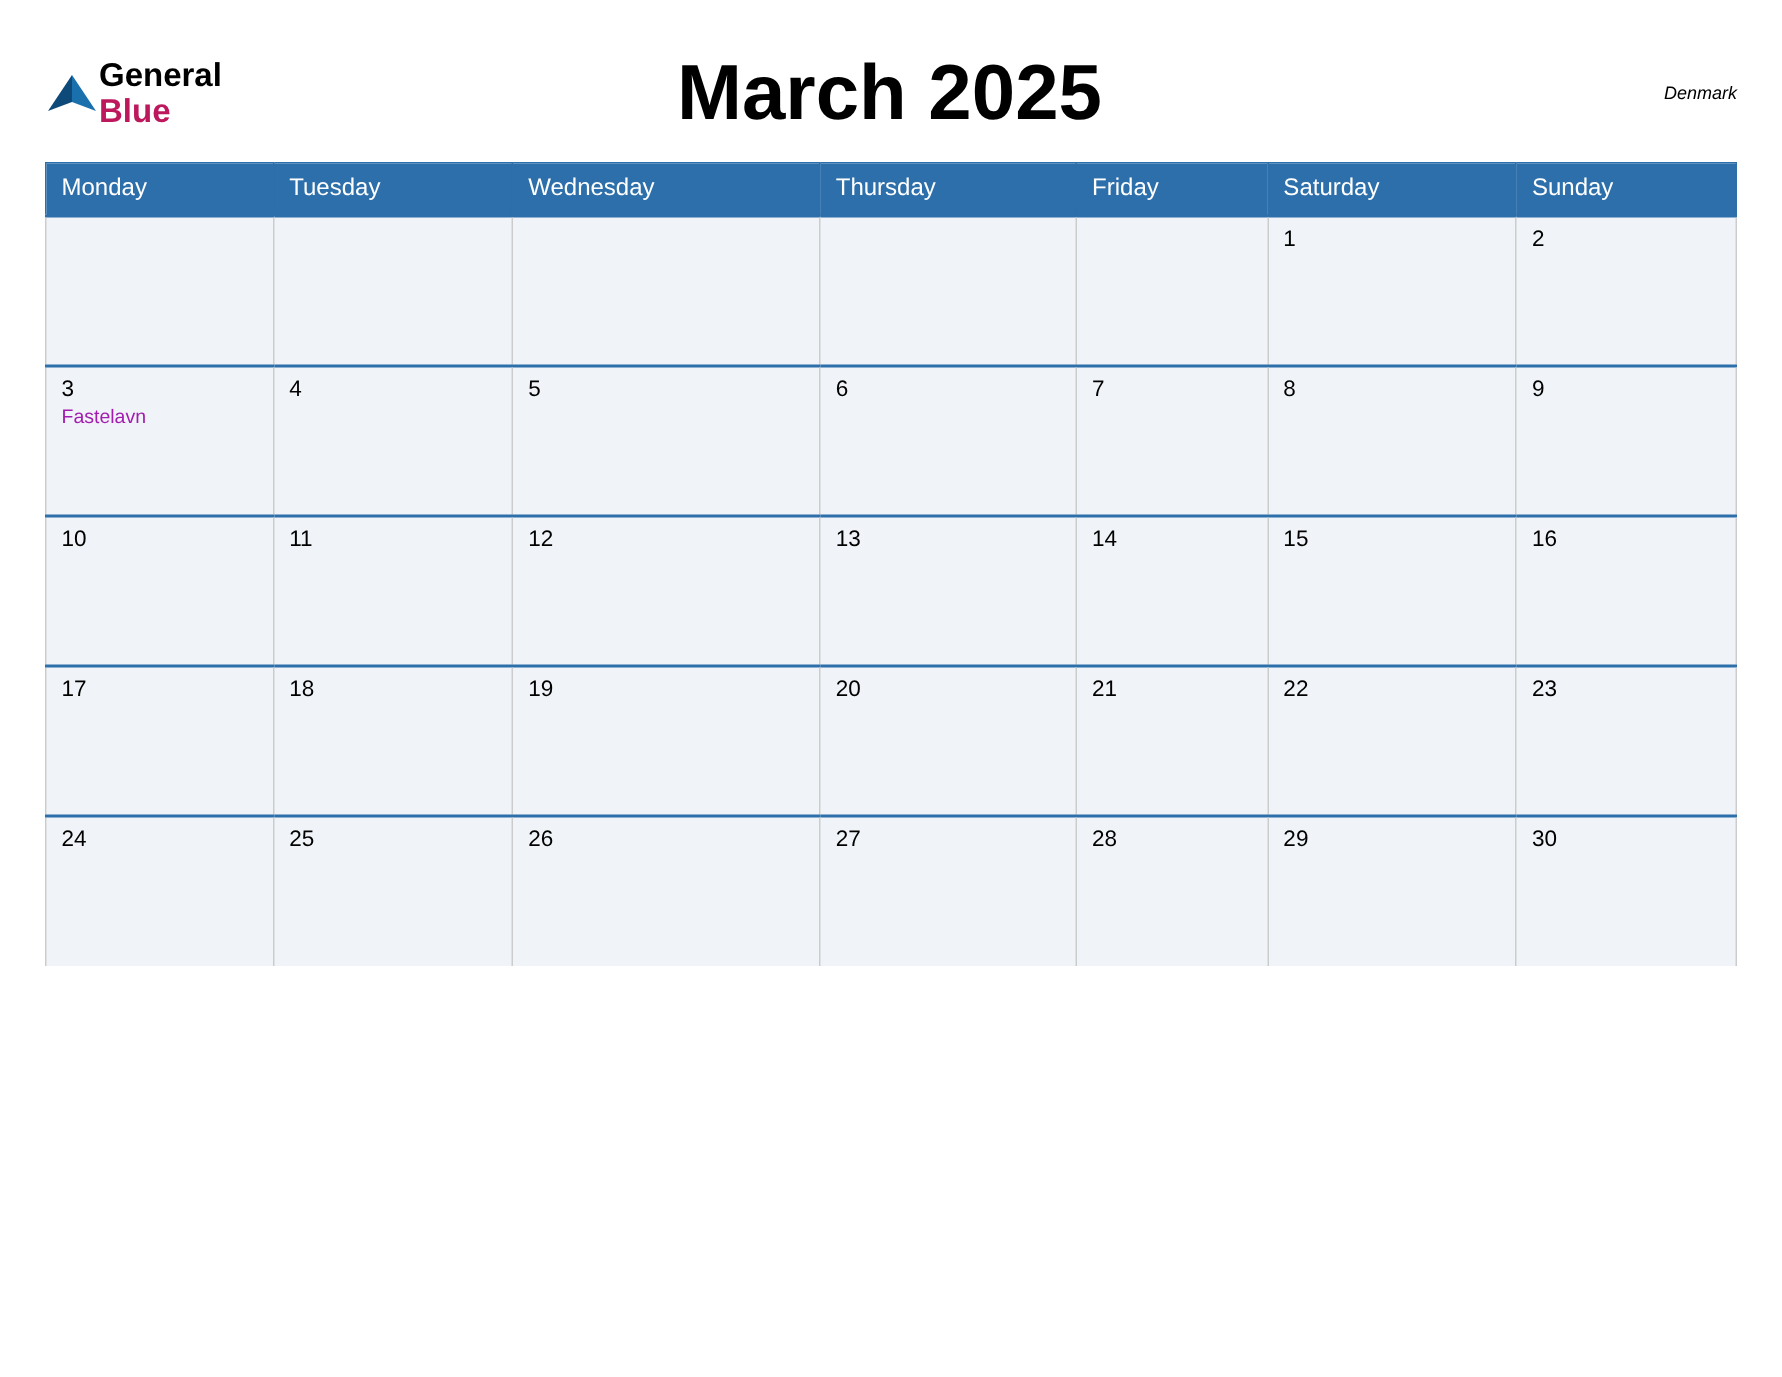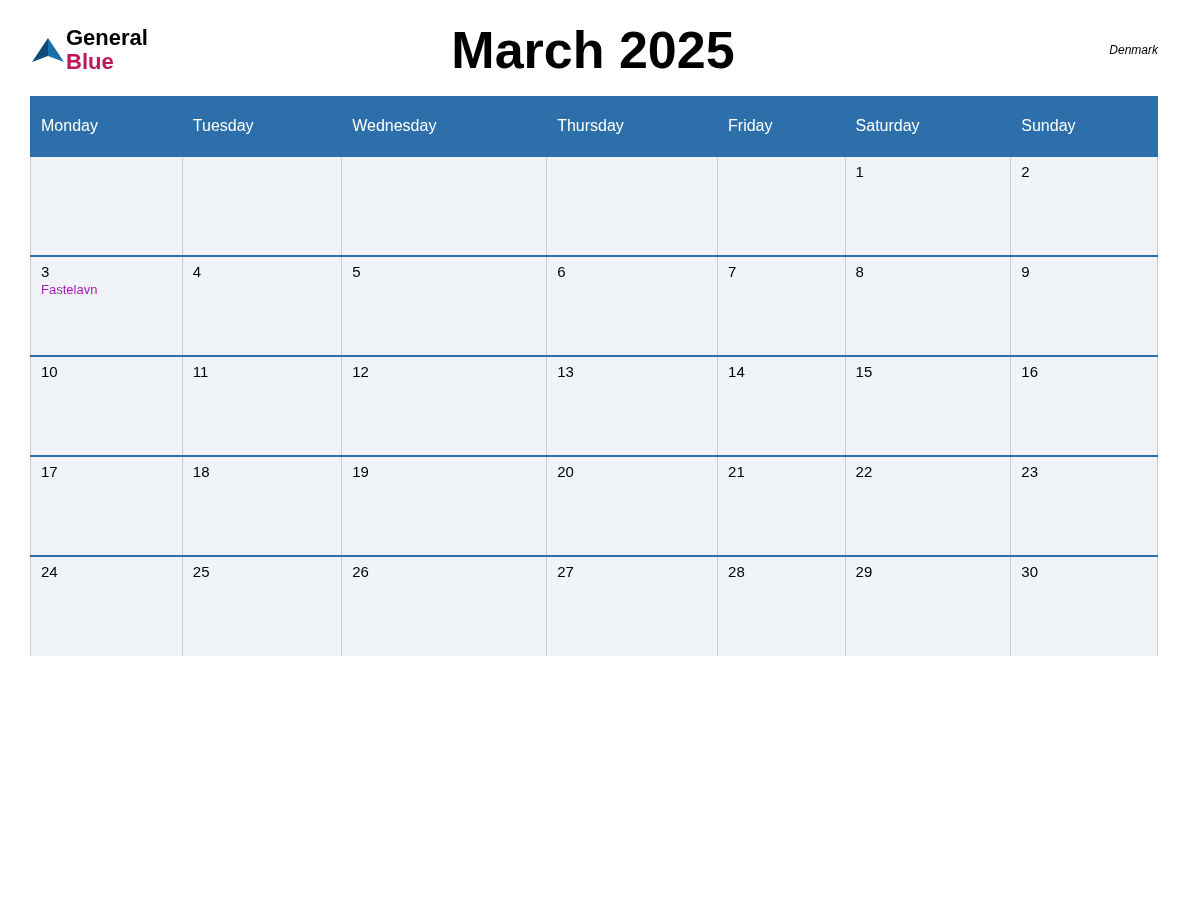--- a/index.html
+++ b/index.html
@@ -14,20 +14,21 @@
       width: 1188px;
       min-height: 918px;
       padding: 20px 30px;
     }
 
     .header {
       display: flex;
       align-items: center;
       justify-content: space-between;
       margin-bottom: 16px;
+      margin-top: 12px;
     }
 
     .logo {
       display: flex;
       align-items: center;
       gap: 4px;
     }
 
     .logo-text {
       display: flex;
@@ -72,21 +73,21 @@
     .calendar {
       width: 100%;
       border-collapse: collapse;
     }
 
     .calendar thead tr th {
       background-color: #2d6faa;
       color: #ffffff;
       font-size: 16px;
       font-weight: normal;
-      padding: 20px 10px;
+      padding: 8px 10px;
       text-align: left;
       border: 1px solid #2d6faa;
     }
 
     .calendar tbody tr {
       background-color: #f0f4f8;
     }
 
     .calendar tbody tr.week-row {
       height: 100px;

